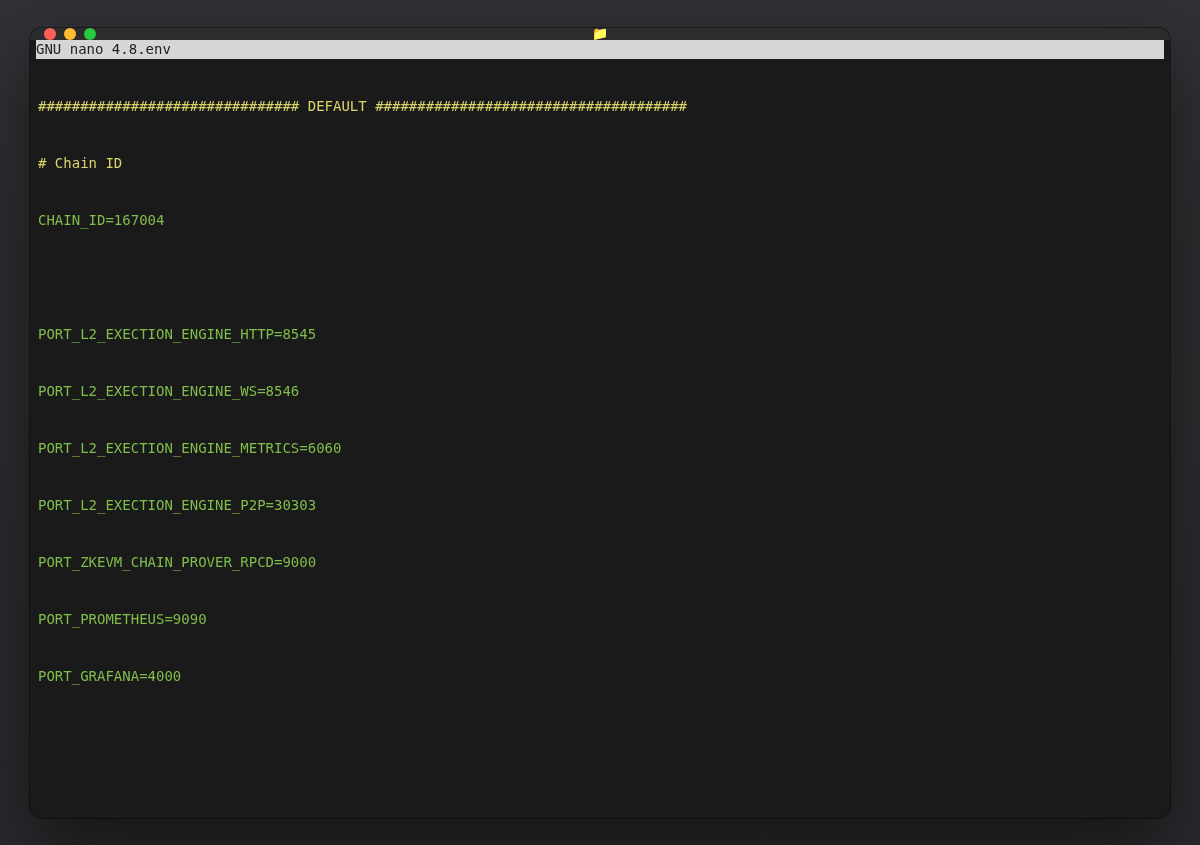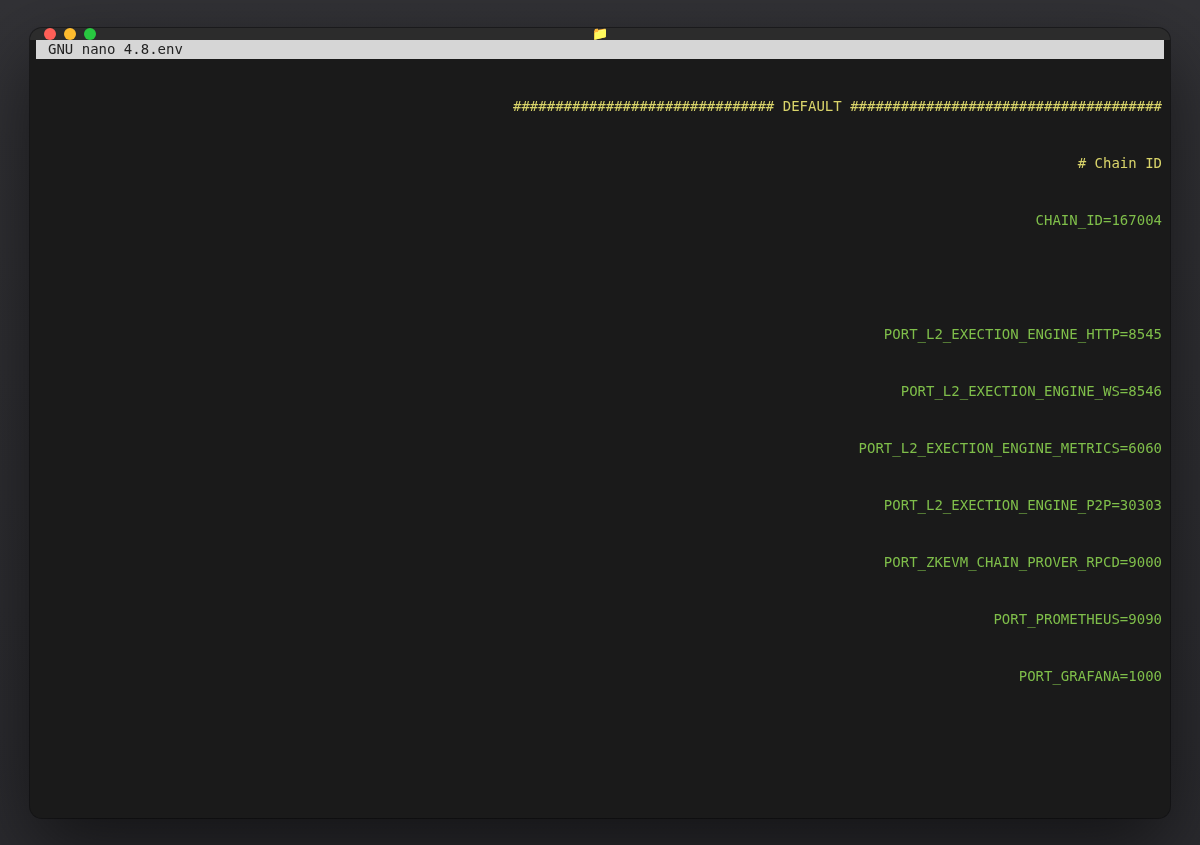--- a/index.html
+++ b/index.html
@@ -60,28 +60,28 @@
     padding: 0 6px 0 6px;
   }
   .nano-header {
     background: #d6d6d6;
     color: #222;
     display: flex;
     height: 19px;
     align-items: center;
     font-weight: 400;
   }
-  .nano-header .left { padding-left: 12px; }
+  .nano-header .left { padding-left: 0; }
   .nano-header .center { flex: 1; text-align: left; }
   .content {
     padding: 0 2px;
     line-height: 19px;
     white-space: pre;
   }
-  .line { height: 19px; overflow: hidden; text-align: right; }
+  .line { height: 19px; overflow: hidden; }
   .c-yellow { color: #d9d46a; }
   .c-green  { color: #7fbe4a; }
 </style>
 </head>
 <body>
 
 <div class="window">
 
   <div class="titlebar">
     <div class="traffic">
@@ -106,21 +106,21 @@
       <div class="line c-yellow">############################### DEFAULT #####################################</div>
       <div class="line c-yellow"># Chain ID</div>
       <div class="line c-green">CHAIN_ID=167004</div>
       <div class="line"></div>
       <div class="line c-green">PORT_L2_EXECTION_ENGINE_HTTP=8545</div>
       <div class="line c-green">PORT_L2_EXECTION_ENGINE_WS=8546</div>
       <div class="line c-green">PORT_L2_EXECTION_ENGINE_METRICS=6060</div>
       <div class="line c-green">PORT_L2_EXECTION_ENGINE_P2P=30303</div>
       <div class="line c-green">PORT_ZKEVM_CHAIN_PROVER_RPCD=9000</div>
       <div class="line c-green">PORT_PROMETHEUS=9090</div>
-      <div class="line c-green">PORT_GRAFANA=1000</div>
+      <div class="line c-green">PORT_GRAFANA=4000</div>
       <div class="line"></div>
       
       
       
       
       
       
       
       
       

